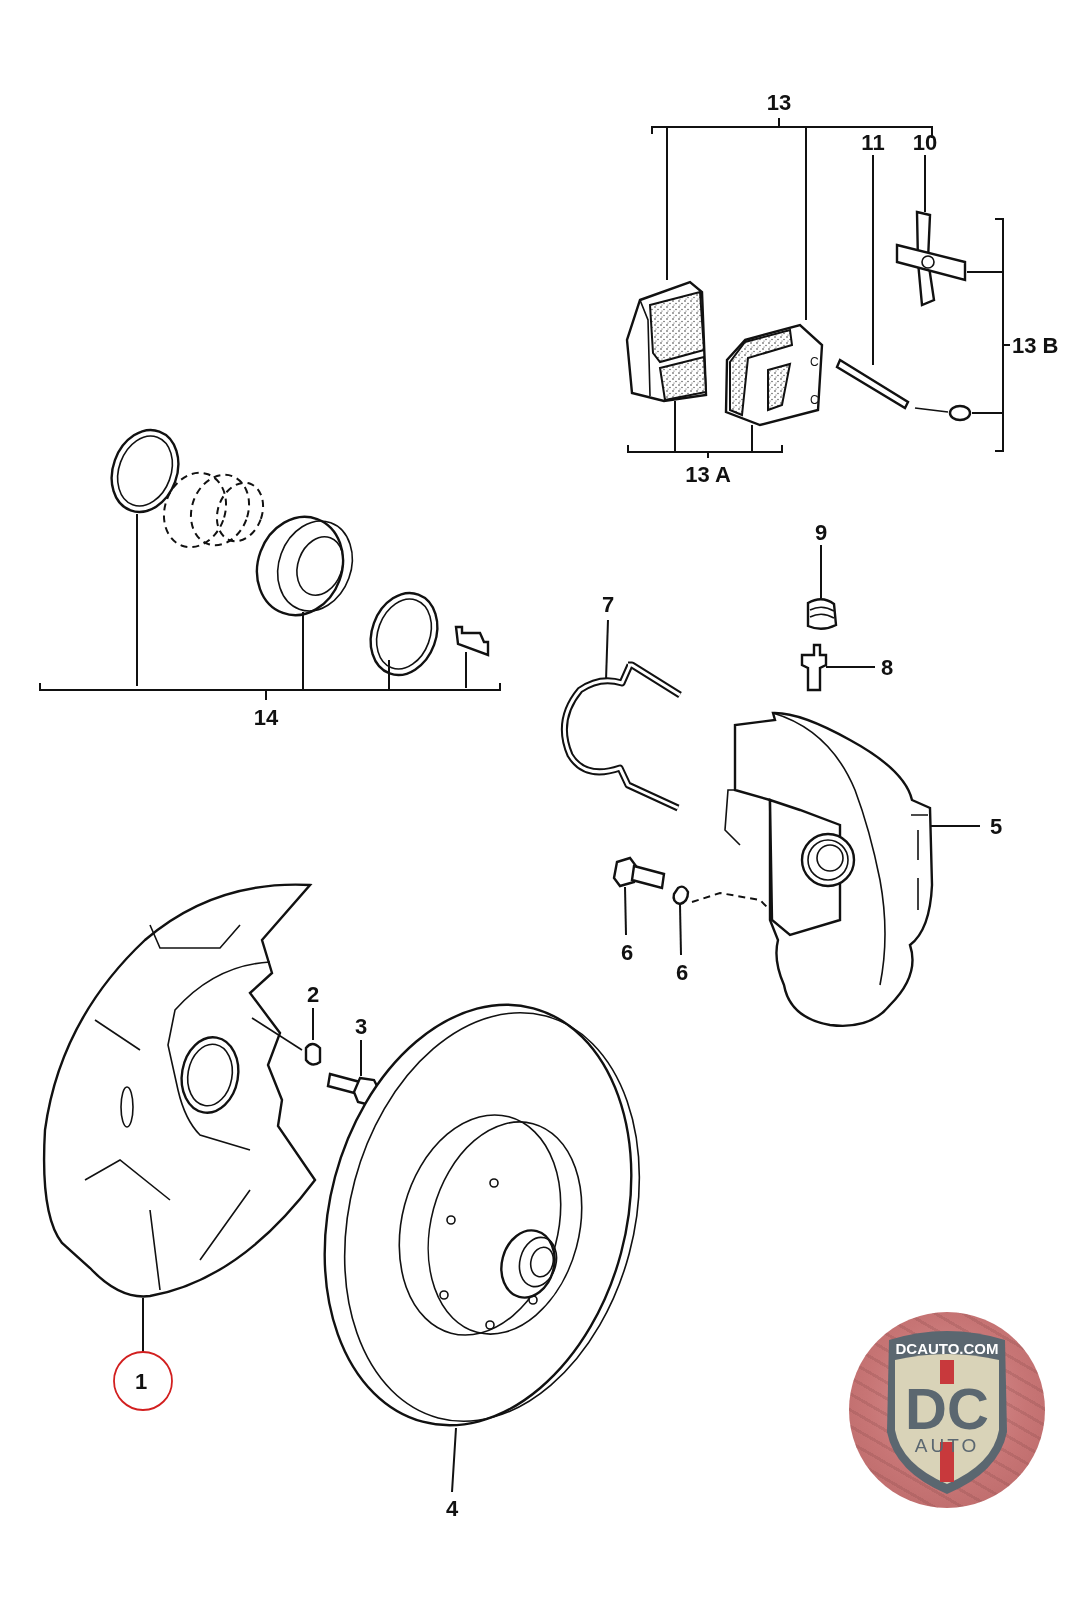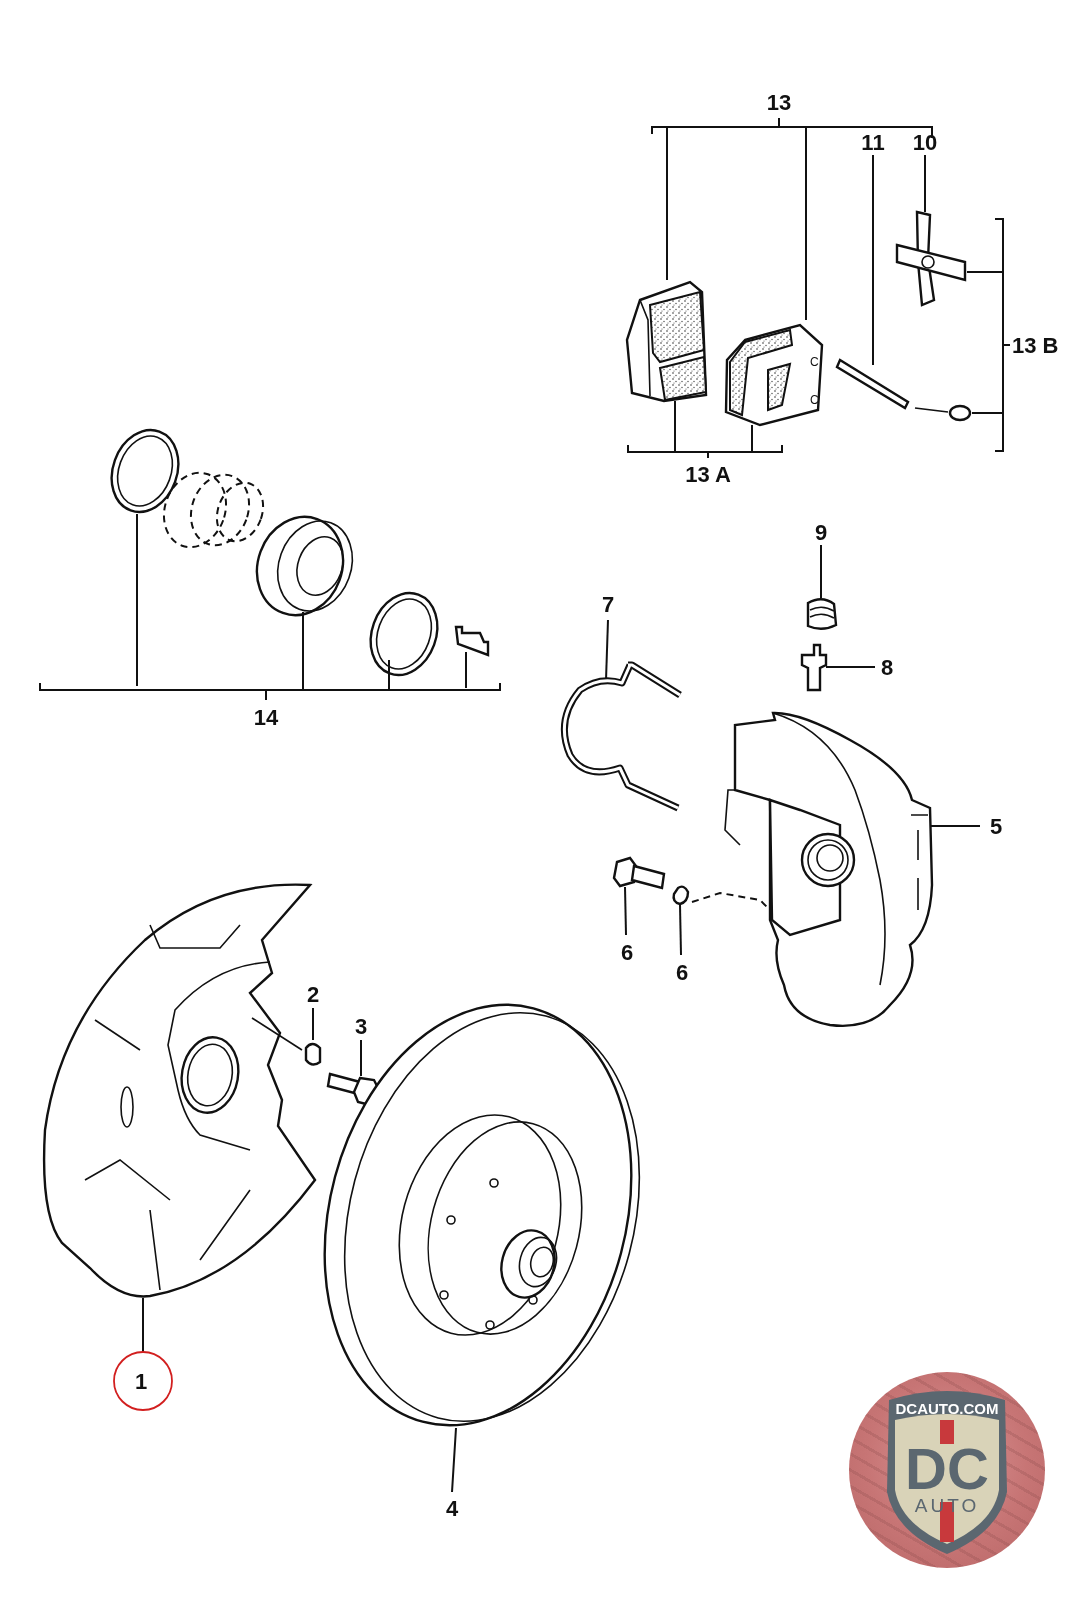--- a/index.html
+++ b/index.html
@@ -5,21 +5,21 @@
   html,body{margin:0;padding:0;background:#fff;}
   body{width:1067px;height:1600px;position:relative;overflow:hidden;font-family:"Liberation Sans",sans-serif;}
   #diagram{position:absolute;left:0;top:0;width:1067px;height:1600px;}
   .lbl{font-family:"Liberation Sans",sans-serif;font-weight:bold;font-size:22px;fill:#111;}
   .ln{stroke:#111;stroke-width:2;fill:none;}
   .part{stroke:#111;stroke-width:2.4;fill:#fff;}
   .thin{stroke:#111;stroke-width:1.6;fill:none;}
   .dash{stroke:#111;stroke-width:2;fill:none;stroke-dasharray:7 5;}
   .stip{fill:url(#stipple);stroke:#111;stroke-width:2;}
   .hl{stroke:#d21f1f;stroke-width:1.8;fill:none;}
-  #logo{position:absolute;left:849px;top:1372px;width:196px;height:196px;border-radius:50%;
+  #logo{position:absolute;left:849px;top:1312px;width:196px;height:196px;border-radius:50%;
         background:radial-gradient(circle at 50% 45%,#d99494 0%,#c77575 55%,#b86666 100%);overflow:hidden;}
   #logo .band{position:absolute;left:0;top:0;width:100%;height:100%;opacity:.25;
         background:repeating-linear-gradient(30deg,#8a4a4a 0 3px,transparent 3px 14px);}
   #logo svg{position:absolute;left:0;top:0;}
 </style>
 </head>
 <body>
 
 <svg id="diagram" viewBox="0 0 1067 1600" xmlns="http://www.w3.org/2000/svg">
   <defs>

